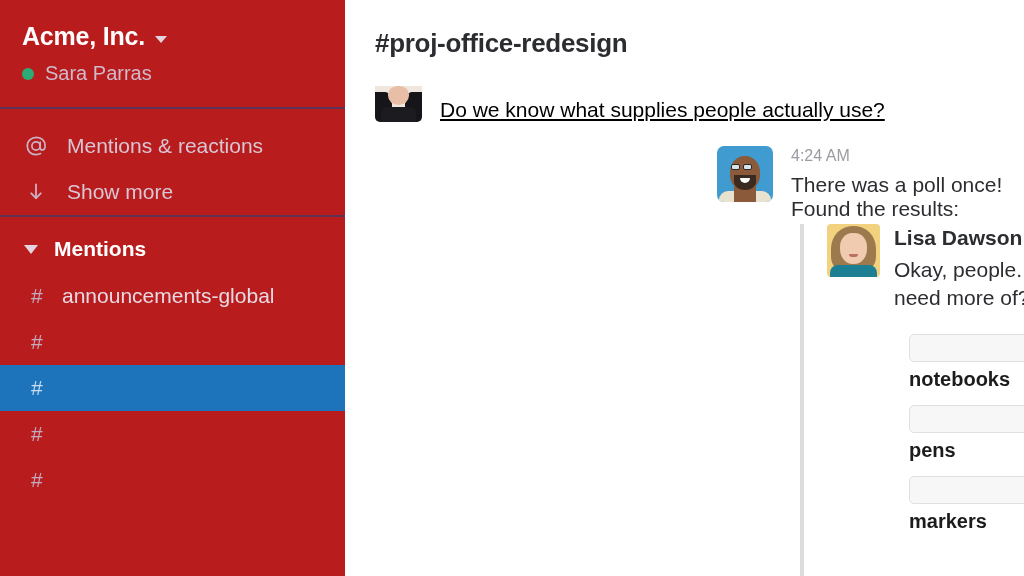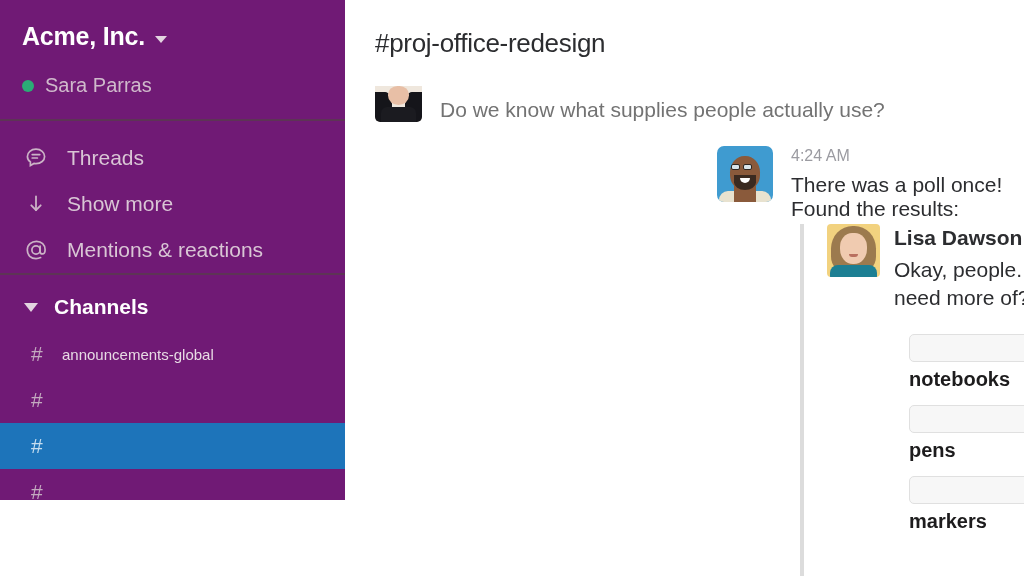--- a/index.html
+++ b/index.html
@@ -6,22 +6,22 @@
   html, body {
     width:1024px; height:576px;
     overflow:hidden;
     background:#fff;
     font-family:"Liberation Sans", sans-serif;
   }
   #app { display:flex; width:1024px; height:576px; }
 
   
   .sidebar {
-    width:345px; height:500px;
-    background:#701a75;
+    width:345px; height:576px;
+    background:#b91c1c;
     flex:0 0 345px;
     position:relative;
     overflow:hidden;
   }
   .ws-header { padding:22px 0 0 22px; }
   .ws-title-row { display:flex; align-items:center; gap:10px; }
   .ws-title {
     color:#ffffff;
     font-size:25px;
     font-weight:bold;
@@ -29,21 +29,21 @@
   }
   .chev-down {
     width:0; height:0;
     border-left:6px solid transparent;
     border-right:6px solid transparent;
     border-top:7px solid #e3d4e0;
     margin-top:5px;
   }
   .ws-user-row {
     display:flex; align-items:center; gap:11px;
-    margin-top:23px;
+    margin-top:11px;
   }
   .presence-dot {
     width:12px; height:12px;
     border-radius:50%;
     background:#2bac76;
     flex:0 0 12px;
   }
   .ws-user {
     color:#cfb9cb;
     font-size:20px;
@@ -99,40 +99,40 @@
   }
   .chan-hash {
     color:#c3aabf;
     font-size:21px;
     font-weight:300;
     width:16px;
     flex:0 0 16px;
   }
   .chan-name {
     color:#e7dae4;
-    font-size:15px;
+    font-size:21px;
     white-space:nowrap;
   }
   .chan-item.selected { background:#1d74ba; }
   .chan-item.selected .chan-hash { color:#c5ddef; }
   .chan-item.selected .chan-name { color:#ffffff; }
 
   
   .main {
     flex:1 1 auto;
     height:576px;
     background:#ffffff;
     position:relative;
     overflow:hidden;
   }
   .channel-title {
     position:absolute;
     left:30px; top:28px;
     font-size:26px;
-    font-weight:normal;
+    font-weight:bold;
     color:#2c2d30;
     letter-spacing:-0.3px;
   }
 
   
   .msg-clipped {
     position:absolute;
     left:30px; top:86px;
     display:flex; align-items:flex-end;
     gap:18px;
@@ -161,23 +161,24 @@
   }
   .avatar-clip .torso {
     position:absolute;
     left:6px; bottom:0;
     width:35px; height:15px;
     background:#1b1b20;
     border-radius:6px 6px 0 0;
   }
   .msg-clipped-text {
     font-size:21px;
-    color:#737373;
+    color:#000000;
     line-height:1;
     padding-bottom:2px;
+    text-decoration:underline;
   }
 
   
   .msg {
     position:absolute;
     left:372px; top:146px;
     display:flex;
     gap:18px;
   }
   .avatar-arcadio {
@@ -320,57 +321,47 @@
       </div>
       <div class="ws-user-row">
         <span class="presence-dot"></span>
         <span class="ws-user">Sara Parras</span>
       </div>
     </div>
 
     <div class="divider div-1"></div>
 
     <div class="nav-list">
+
       <div class="nav-item">
         <span class="nav-icon">
           <svg width="26" height="26" viewBox="0 0 26 26">
-            <path d="M13 4.2c-5 0-8.6 3.2-8.6 7.2 0 2.2 1.1 4.2 3 5.5v3.6l3.6-2.1c.6.1 1.3.2 2 .2 5 0 8.6-3.2 8.6-7.2S18 4.2 13 4.2z" fill="none" stroke="#cbb3c6" stroke-width="1.7"></path>
-            <line x1="9.2" y1="9.6" x2="16.8" y2="9.6" stroke="#cbb3c6" stroke-width="1.7" stroke-linecap="round"></line>
-            <line x1="9.2" y1="13" x2="14.4" y2="13" stroke="#cbb3c6" stroke-width="1.7" stroke-linecap="round"></line>
+            <circle cx="13" cy="13" r="4.1" fill="none" stroke="#cbb3c6" stroke-width="1.7"></circle>
+            <path d="M17.1 9v5.4c0 1.6 1 2.5 2.3 2.5 1.6 0 2.7-1.5 2.7-4.2 0-5-3.6-8.3-8.6-8.3S4.3 7.7 4.3 13 8 21.6 13 21.6c1.9 0 3.4-.4 4.6-1" fill="none" stroke="#cbb3c6" stroke-width="1.7" stroke-linecap="round"></path>
           </svg>
         </span>
-        <span class="nav-label">Threads</span>
+        <span class="nav-label">Mentions &amp; reactions</span>
       </div>
 
       <div class="nav-item">
         <span class="nav-icon">
           <svg width="26" height="26" viewBox="0 0 26 26">
             <line x1="13" y1="5.5" x2="13" y2="19" stroke="#cbb3c6" stroke-width="1.8" stroke-linecap="round"></line>
             <path d="M8.3 14.3L13 19.2l4.7-4.9" fill="none" stroke="#cbb3c6" stroke-width="1.8" stroke-linecap="round" stroke-linejoin="round"></path>
           </svg>
         </span>
         <span class="nav-label">Show more</span>
       </div>
-
-      <div class="nav-item">
-        <span class="nav-icon">
-          <svg width="26" height="26" viewBox="0 0 26 26">
-            <circle cx="13" cy="13" r="4.1" fill="none" stroke="#cbb3c6" stroke-width="1.7"></circle>
-            <path d="M17.1 9v5.4c0 1.6 1 2.5 2.3 2.5 1.6 0 2.7-1.5 2.7-4.2 0-5-3.6-8.3-8.6-8.3S4.3 7.7 4.3 13 8 21.6 13 21.6c1.9 0 3.4-.4 4.6-1" fill="none" stroke="#cbb3c6" stroke-width="1.7" stroke-linecap="round"></path>
-          </svg>
-        </span>
-        <span class="nav-label">Mentions &amp; reactions</span>
-      </div>
     </div>
 
     <div class="divider"></div>
 
     <div class="section-head">
       <span class="caret"></span>
-      <span class="section-title">Channels</span>
+      <span class="section-title">Mentions</span>
     </div>
 
     <div>
       <div class="chan-item">
         <span class="chan-hash">#</span>
         <span class="chan-name">announcements-global</span>
       </div>
       <div class="chan-item">
         <span class="chan-hash">#</span>
       </div>

